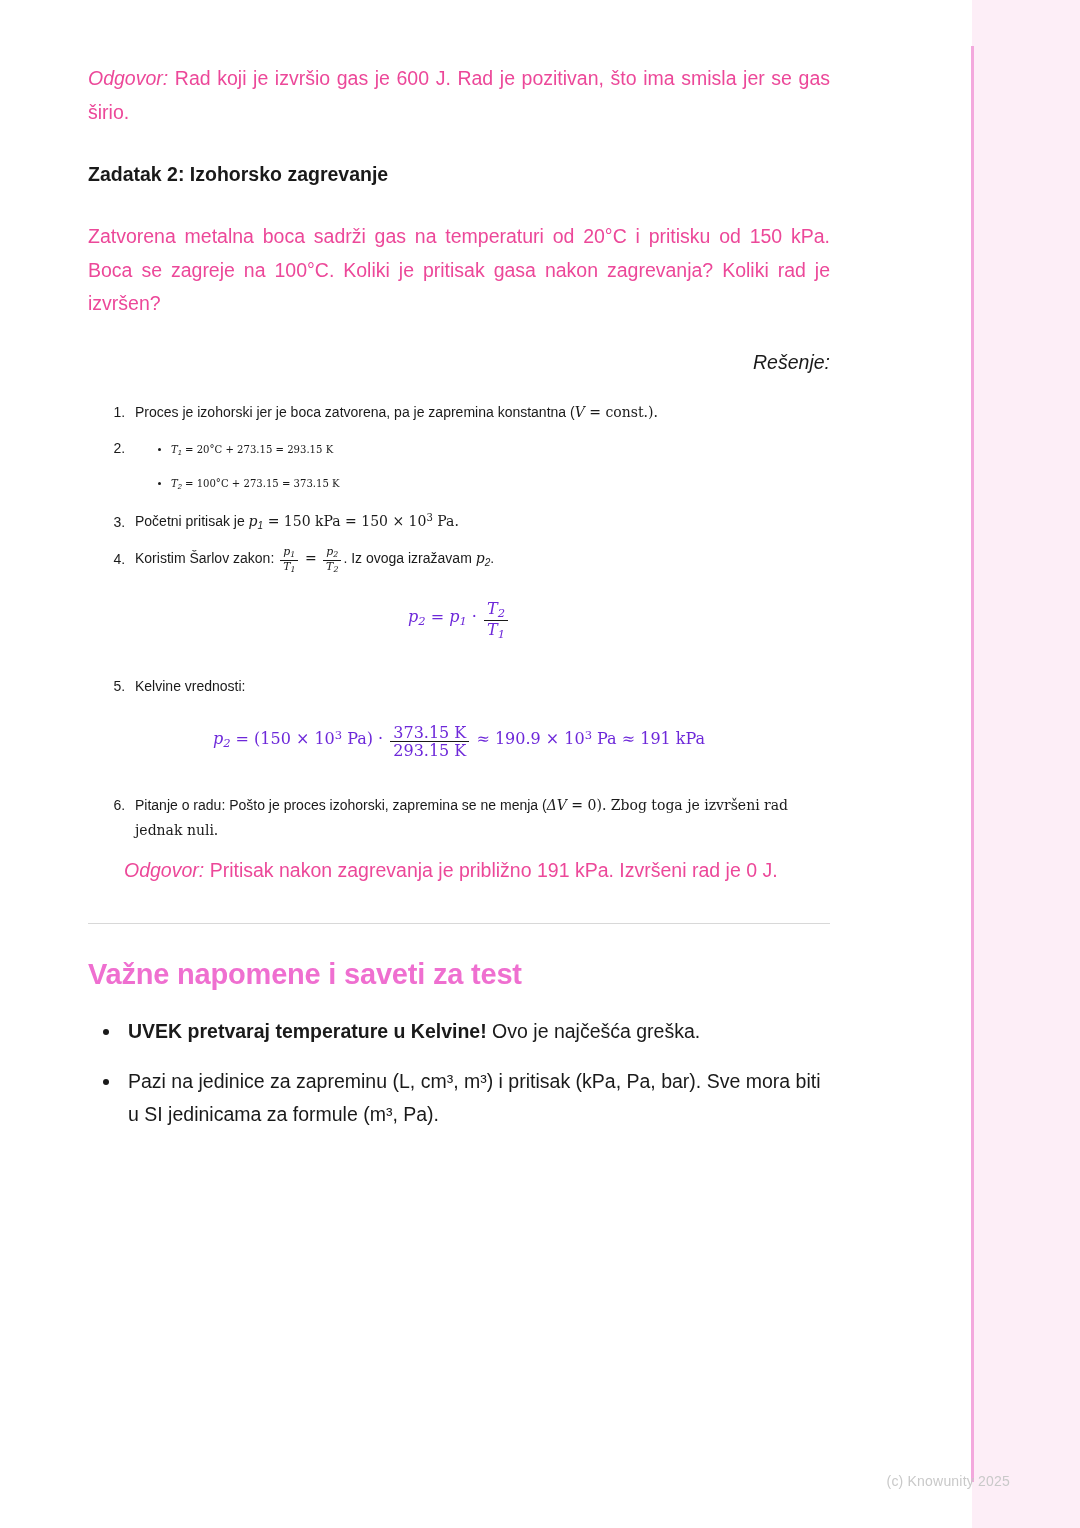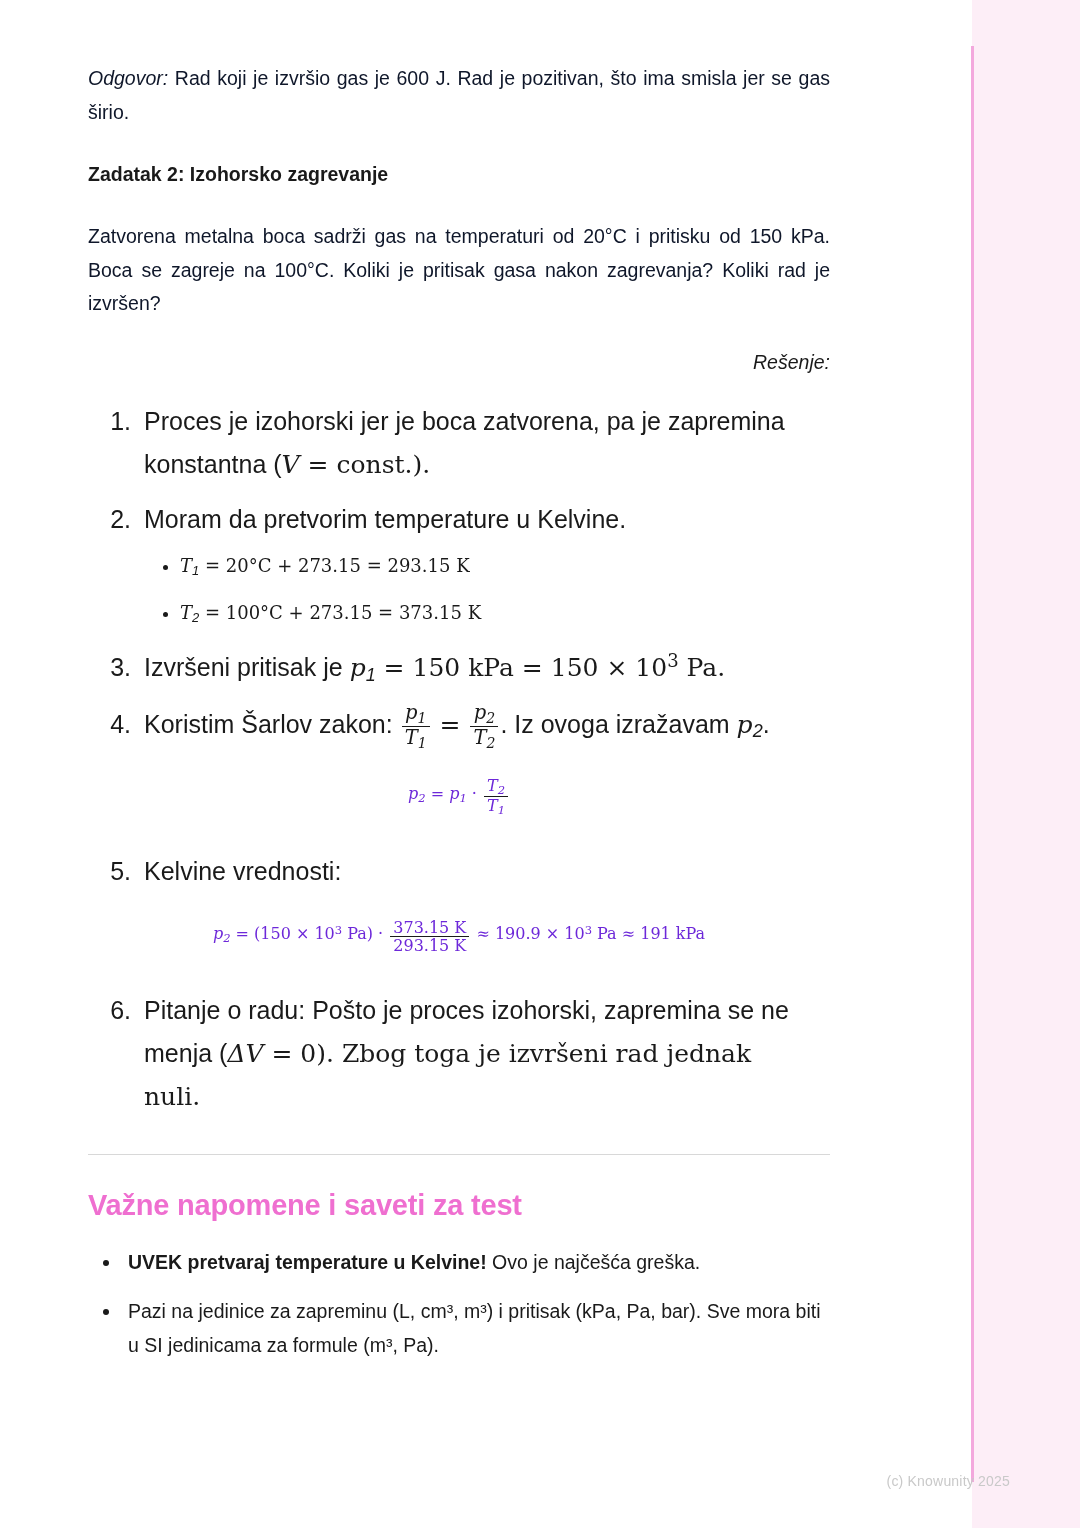--- a/index.html
+++ b/index.html
@@ -44,41 +44,41 @@
     width: 742px;
   }
   p, li, div {
     box-sizing: border-box;
   }
   .para {
     font-size: 19.5px;
     line-height: 1.72;
     margin: 0 0 30px 0;
     text-align: justify;
-    color: #0f172a;
+    color: #ec4899;
   }
   .para.nojust { text-align: left; }
   .ital { font-style: italic; }
   .bold { font-weight: bold; }
   .heading-b {
     font-size: 19.5px;
     font-weight: bold;
     margin: 0 0 30px 0;
     line-height: 1.6;
   }
   .resenje {
     font-size: 19.5px;
     font-style: italic;
     margin: 0 0 26px 0;
     text-align: right;
   }
   ol.steps {
-    margin: 16px;
+    margin: 7px;
     padding-left: 34px;
-    font-size: 25px;
+    font-size: 14px;
     line-height: 1.72;
   }
   ol.steps > li {
     margin-bottom: 12px;
     padding-left: 6px;
   }
   ul.sub {
     list-style: disc;
     margin: 10px 0 10px 0;
     padding-left: 36px;
@@ -176,33 +176,32 @@
 
     <p class="resenje">Rešenje:</p>
 
     <ol class="steps">
 
       <li>
         <span>Proces je izohorski jer je boca zatvorena, pa je zapremina konstantna (</span><span class="math">V</span><span class="mathup"> = const.).</span>
       </li>
 
       <li>
-        <span>Moram da pretvorim temperature u Kelvine.</span>
         <ul class="sub">
           <li>
             <span class="math">T</span><span class="sub">1</span><span class="mathup"> = 20°C + 273.15 = 293.15 K</span>
           </li>
           <li>
             <span class="math">T</span><span class="sub">2</span><span class="mathup"> = 100°C + 273.15 = 373.15 K</span>
           </li>
         </ul>
       </li>
 
       <li>
-        <span>Izvršeni pritisak je </span><span class="math">p</span><span class="sub">1</span><span class="mathup"> = 150 kPa = 150 × 10</span><span class="sup mathup">3</span><span class="mathup"> Pa.</span>
+        <span>Početni pritisak je </span><span class="math">p</span><span class="sub">1</span><span class="mathup"> = 150 kPa = 150 × 10</span><span class="sup mathup">3</span><span class="mathup"> Pa.</span>
       </li>
 
       <li>
         <span>Koristim Šarlov zakon: </span><span class="frac"><span class="num"><span class="math">p</span><span class="sub">1</span></span><span class="den"><span class="math">T</span><span class="sub">1</span></span></span><span class="mathup"> = </span><span class="frac"><span class="num"><span class="math">p</span><span class="sub">2</span></span><span class="den"><span class="math">T</span><span class="sub">2</span></span></span><span>. Iz ovoga izražavam </span><span class="math">p</span><span class="sub">2</span><span>.</span>
       </li>
     </ol>
 
     <div class="eq eq-big">
       <span class="math">p</span><span class="sub">2</span><span class="mathup"> = </span><span class="math">p</span><span class="sub">1</span><span class="mathup"> · </span><span class="frac"><span class="num"><span class="math">T</span><span class="sub">2</span></span><span class="den"><span class="math">T</span><span class="sub">1</span></span></span>
     </div>
@@ -217,20 +216,23 @@
       <span class="math">p</span><span class="sub">2</span><span class="mathup"> = (150 × 10</span><span class="sup mathup">3</span><span class="mathup"> Pa) · </span><span class="frac"><span class="num mathup">373.15 K</span><span class="den mathup">293.15 K</span></span><span class="mathup"> ≈ 190.9 × 10</span><span class="sup mathup">3</span><span class="mathup"> Pa ≈ 191 kPa</span>
     </div>
 
     <ol class="steps" start="6">
       <li>
         <span>Pitanje o radu: Pošto je proces izohorski, zapremina se ne menja (</span><span class="math">ΔV</span><span class="mathup"> = 0). Zbog toga je izvršeni rad jednak nuli.</span>
       </li>
     </ol>
 
 
+    <p class="para nojust" style="margin-left:36px;">
+      <span class="ital">Odgovor:</span><span> Pritisak nakon zagrevanja je približno 191 kPa. Izvršeni rad je 0 J.</span>
+    </p>
 
     <hr class="divider">
 
     <h2 class="section">Važne napomene i saveti za test</h2>
 
     <ul class="tips">
       <li>
         <span class="bold">UVEK pretvaraj temperature u Kelvine!</span><span> Ovo je najčešća greška.</span>
       </li>
       <li>

